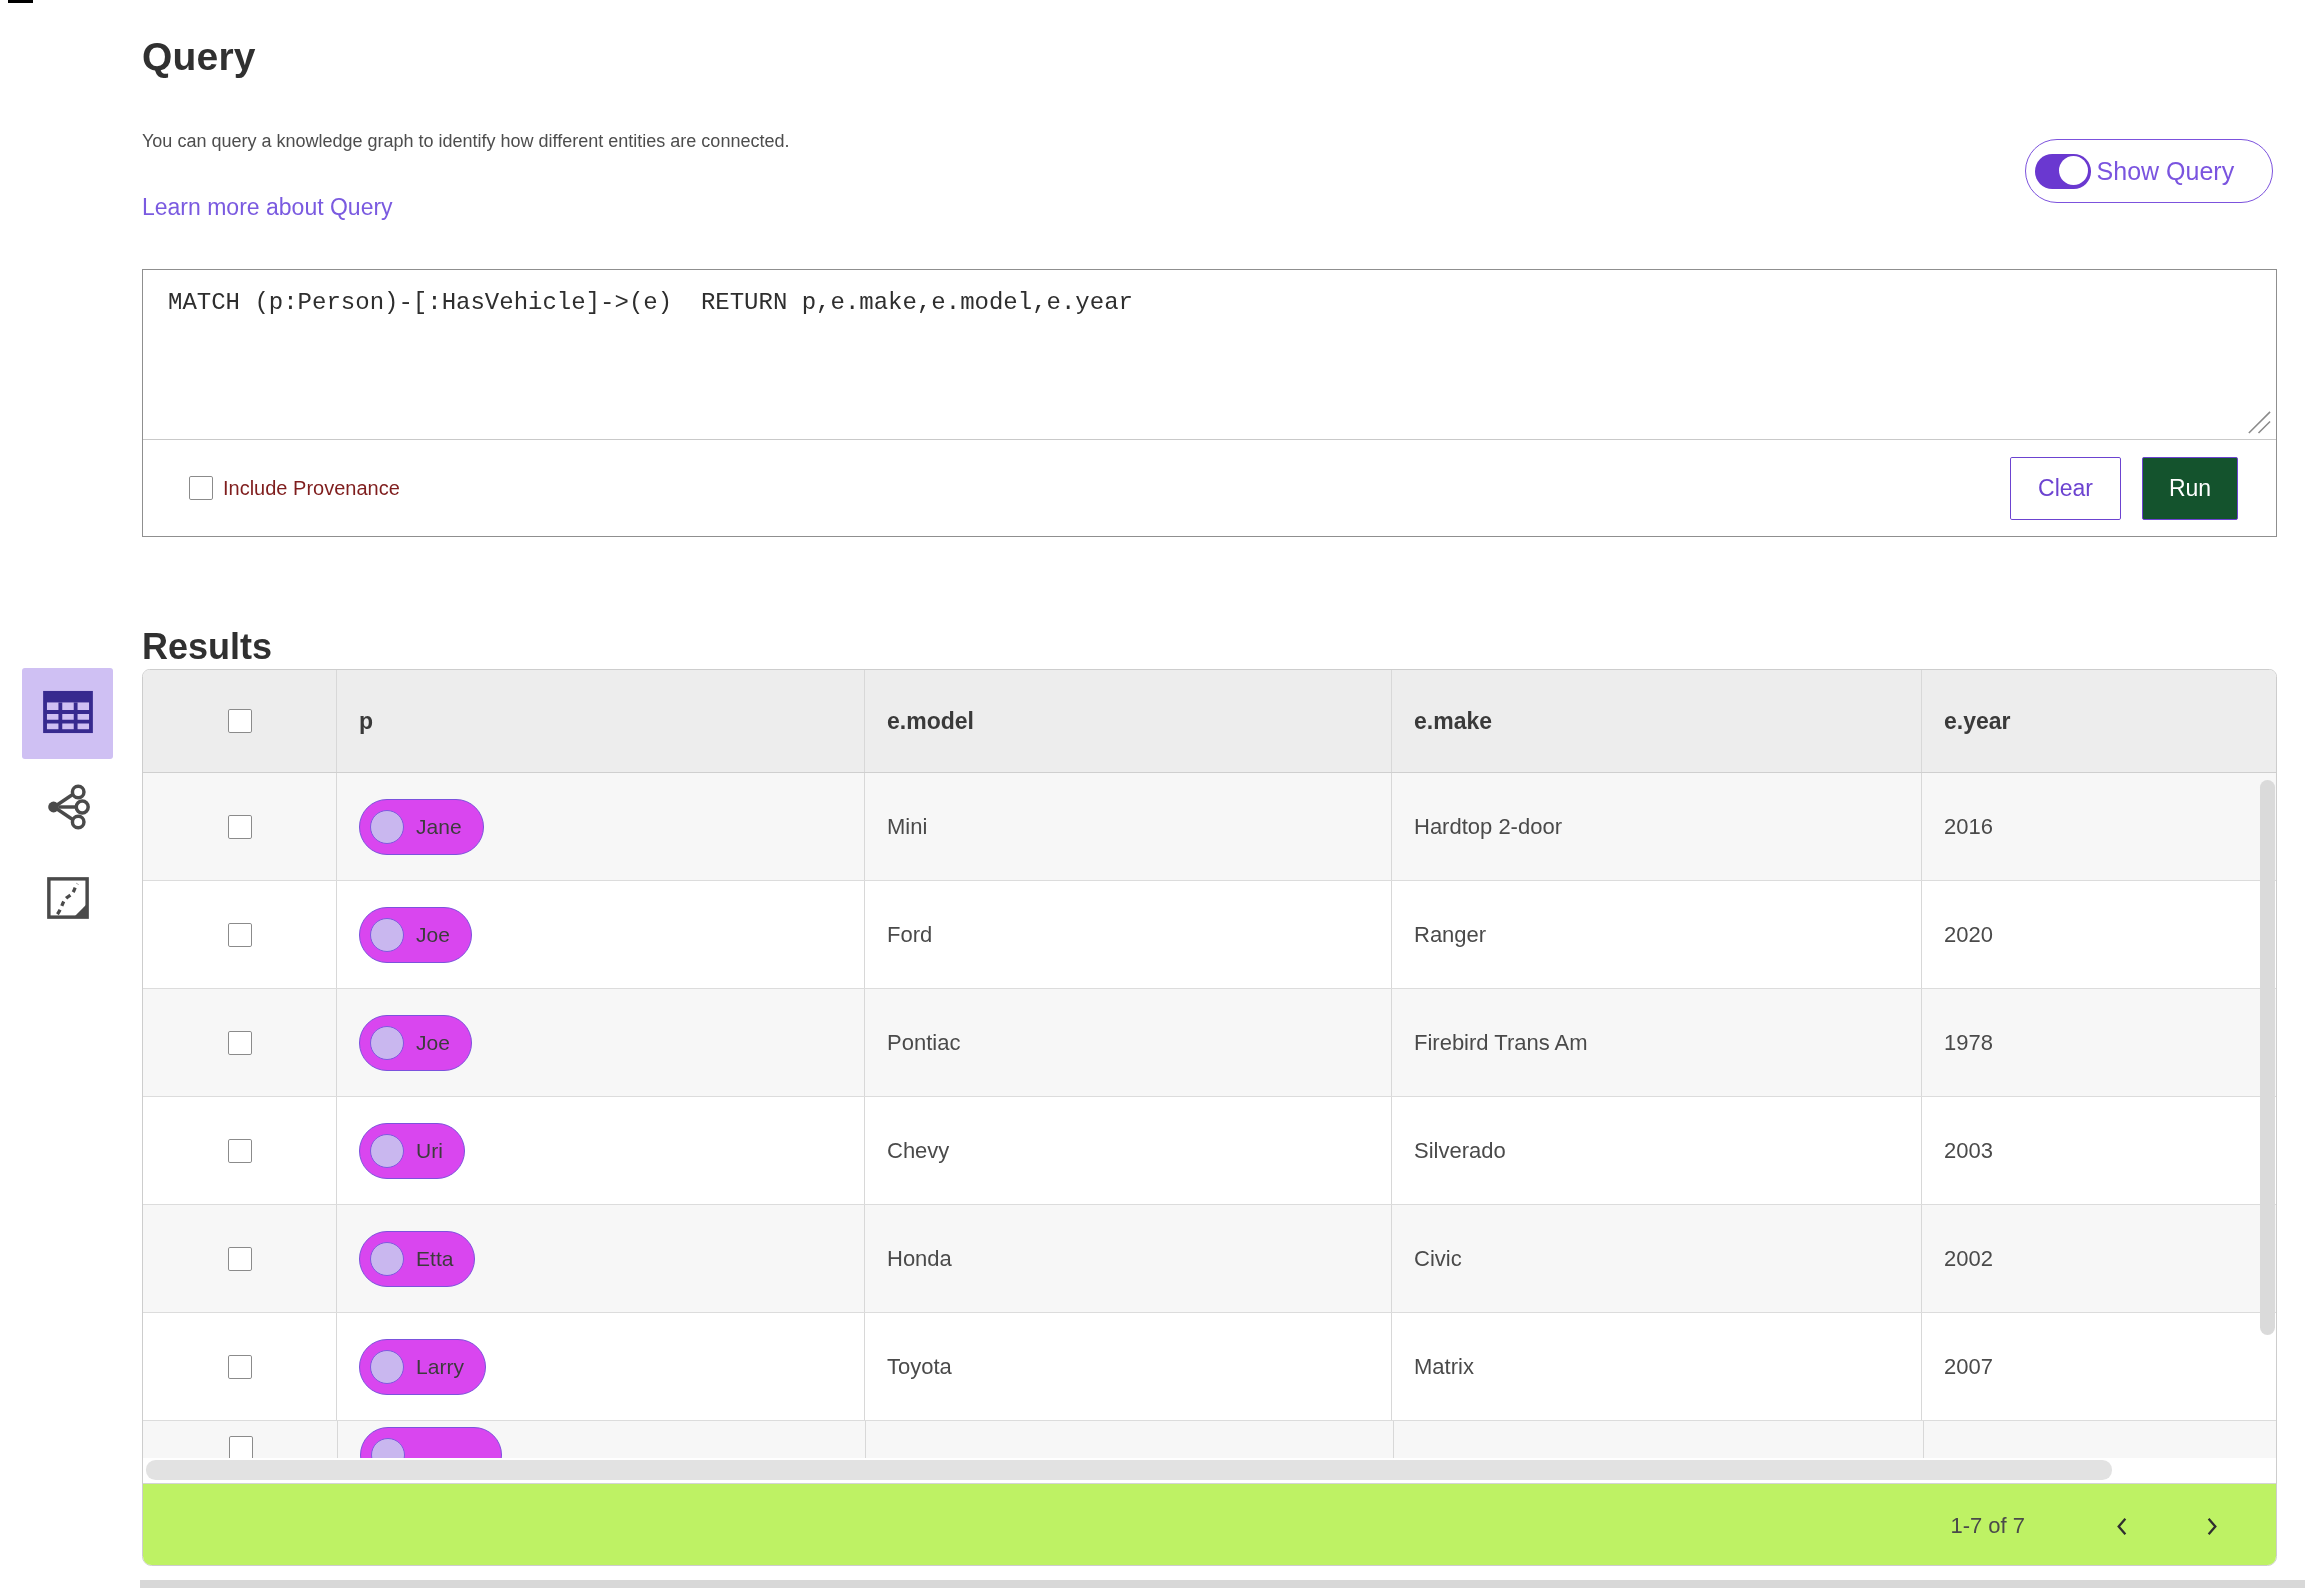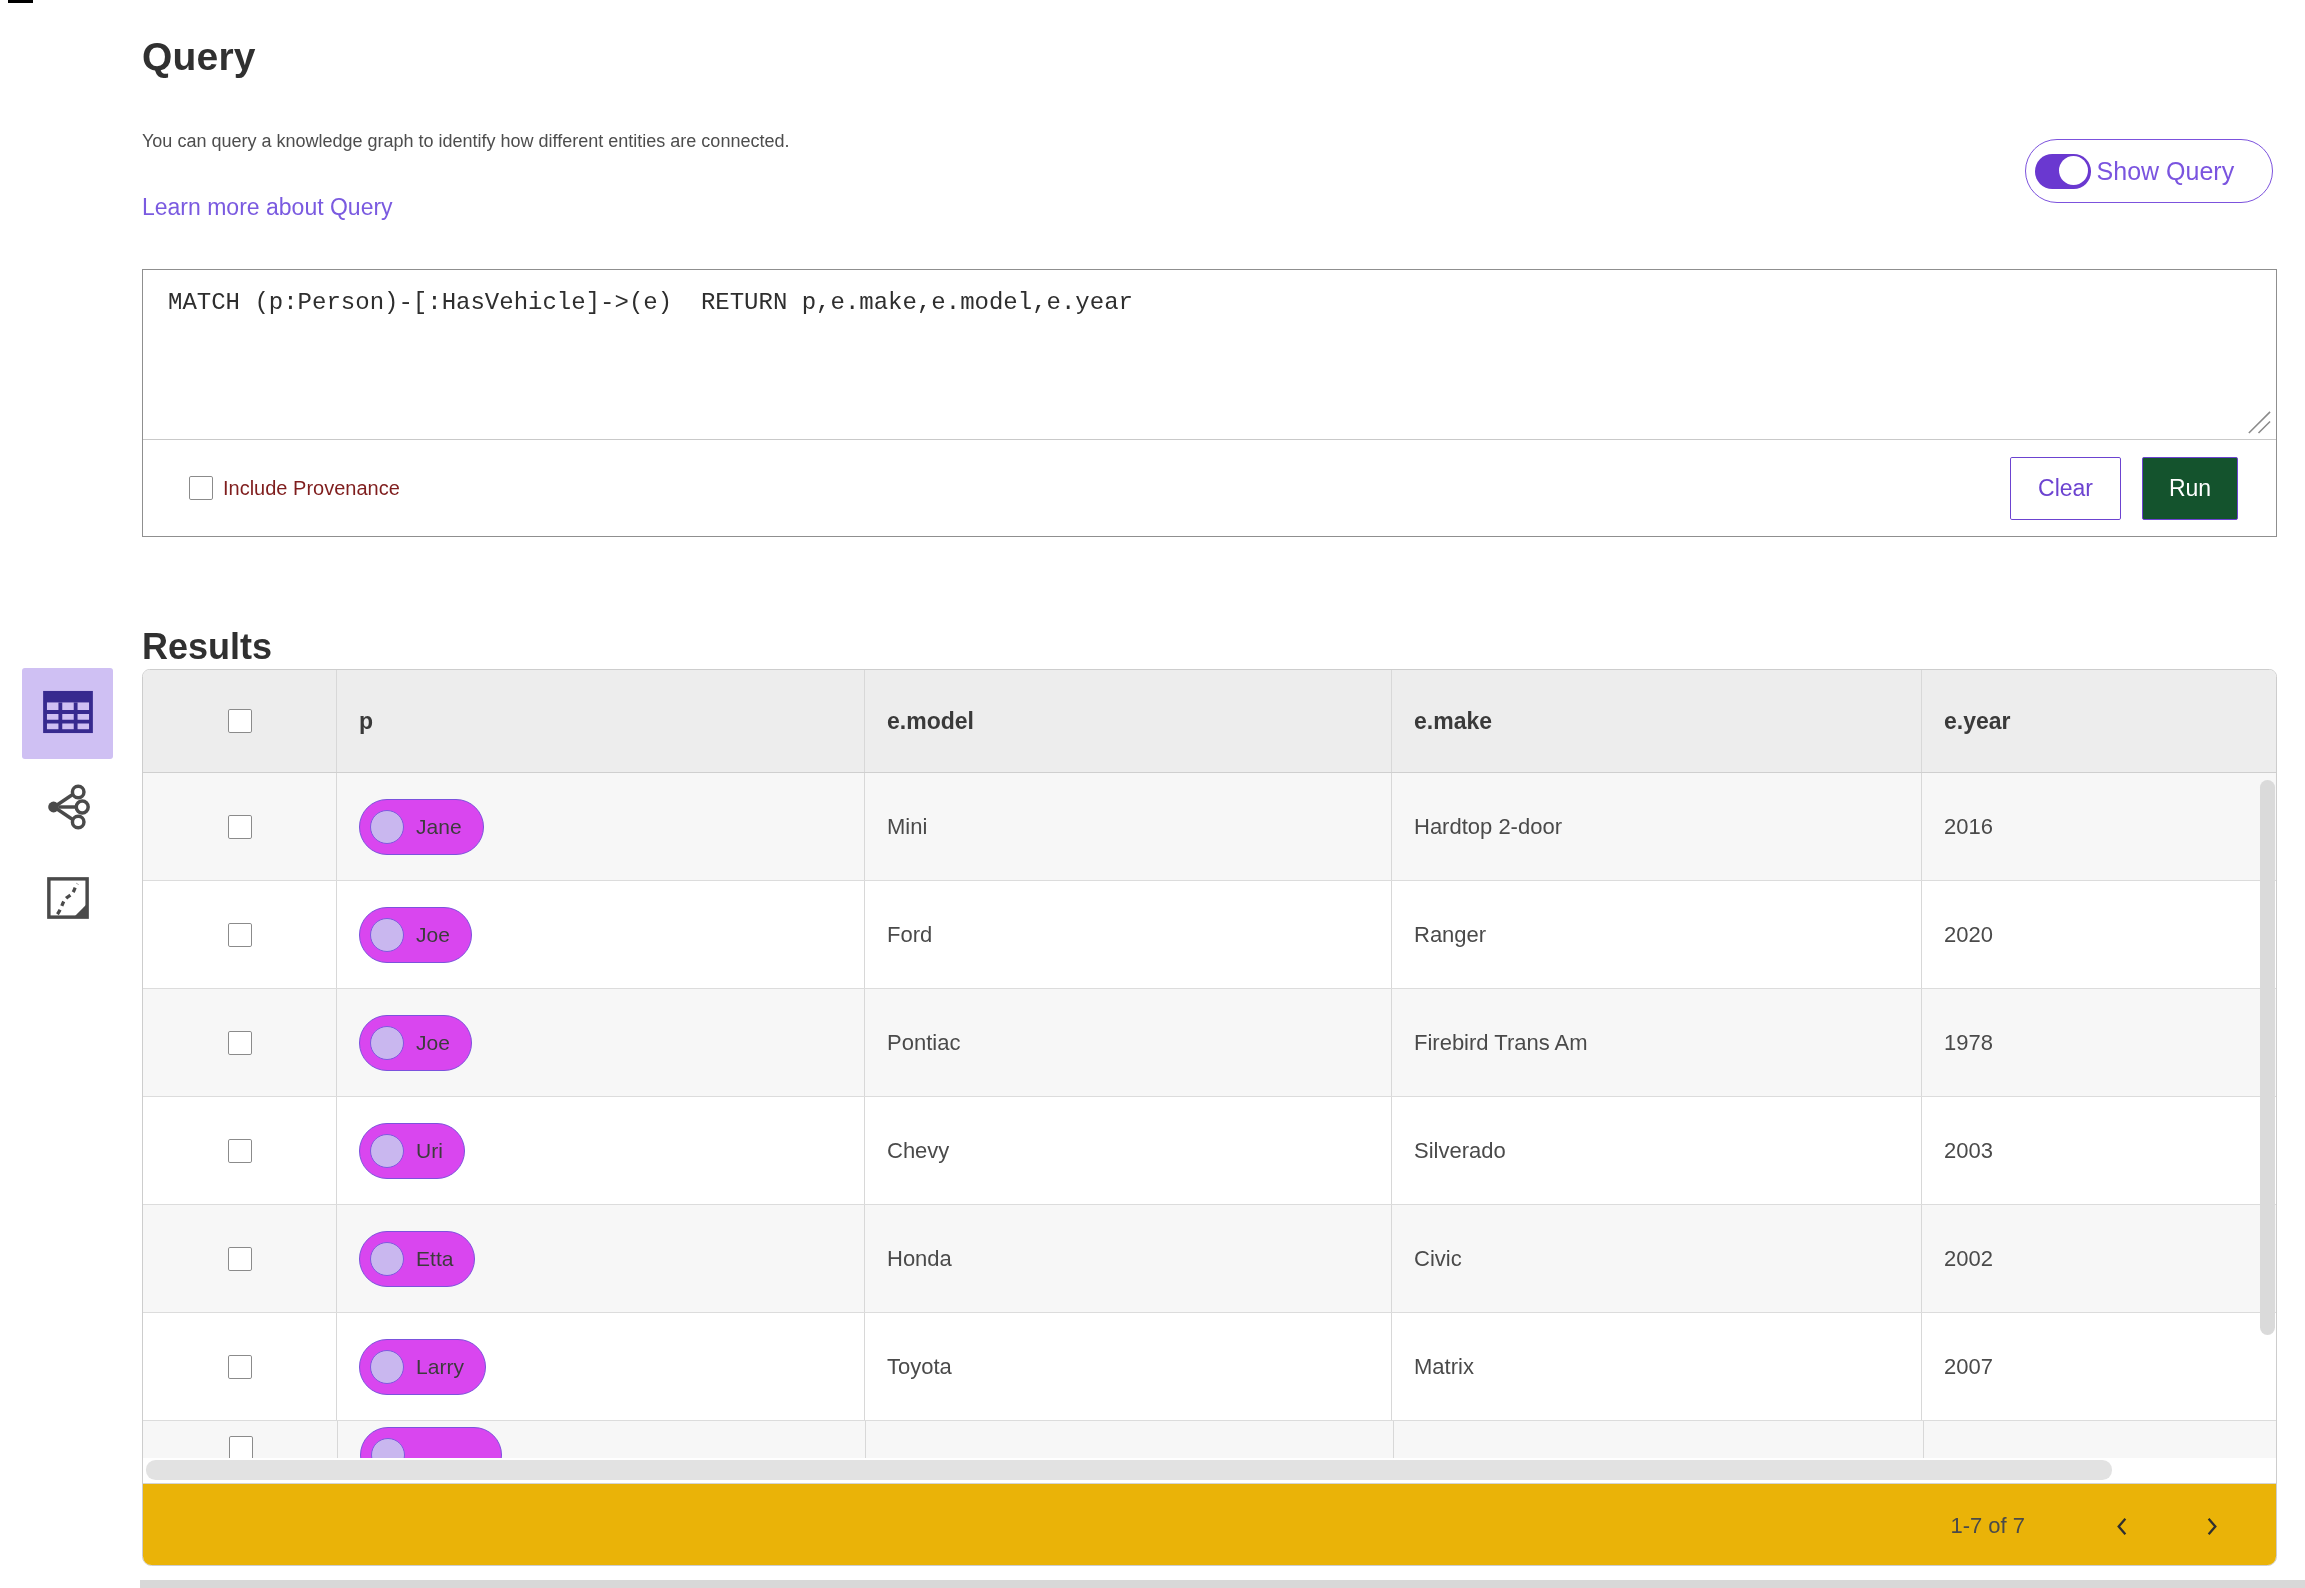--- a/index.html
+++ b/index.html
@@ -63,21 +63,21 @@
 
   .pill { display:inline-flex; align-items:center; gap:12.5px; height:56px; border:1.9px solid #7c52dd; border-radius:29px;
     background:#d946ef; padding:0 21px 0 9.6px; cursor:pointer; }
   .pill-dot { width:34px; height:34px; border-radius:50%; background:#c9b7ef; border:1.9px solid #8257e0; flex:0 0 auto; }
   .pill-label { font-size:21px; color:#3c3c3c; white-space:nowrap; }
 
   .hscroll { position:absolute; left:0; top:788px; width:100%; height:25px; background:transparent; }
   .hscroll-thumb { position:absolute; left:2.9px; top:1.9px; width:1966px; height:20px; background:#e2e2e2; border-radius:9.6px; cursor:pointer; }
   .vscroll-thumb { position:absolute; left:2117px; top:110px; width:15.4px; height:555px; background:#dadada; border-radius:7.7px; cursor:pointer; }
 
-  .tfooter { position:absolute; left:0; top:813px; width:100%; height:85px; border-top:1px solid #d4d4d4; background:#eab308;
+  .tfooter { position:absolute; left:0; top:813px; width:100%; height:85px; border-top:1px solid #d4d4d4; background:#bef264;
     display:flex; align-items:center; justify-content:flex-end; padding-right:46px; gap:51px; }
   .range-text { font-size:22px; color:#4a4a4a; margin-right:27px; }
   .pg-btn { width:38px; height:38px; display:flex; align-items:center; justify-content:center; cursor:pointer; background:none; border:none; }
 </style>
 </head>
 <body>
 
 <div class="abs crop-tick"></div>
 <div class="abs bottom-band"></div>
 

